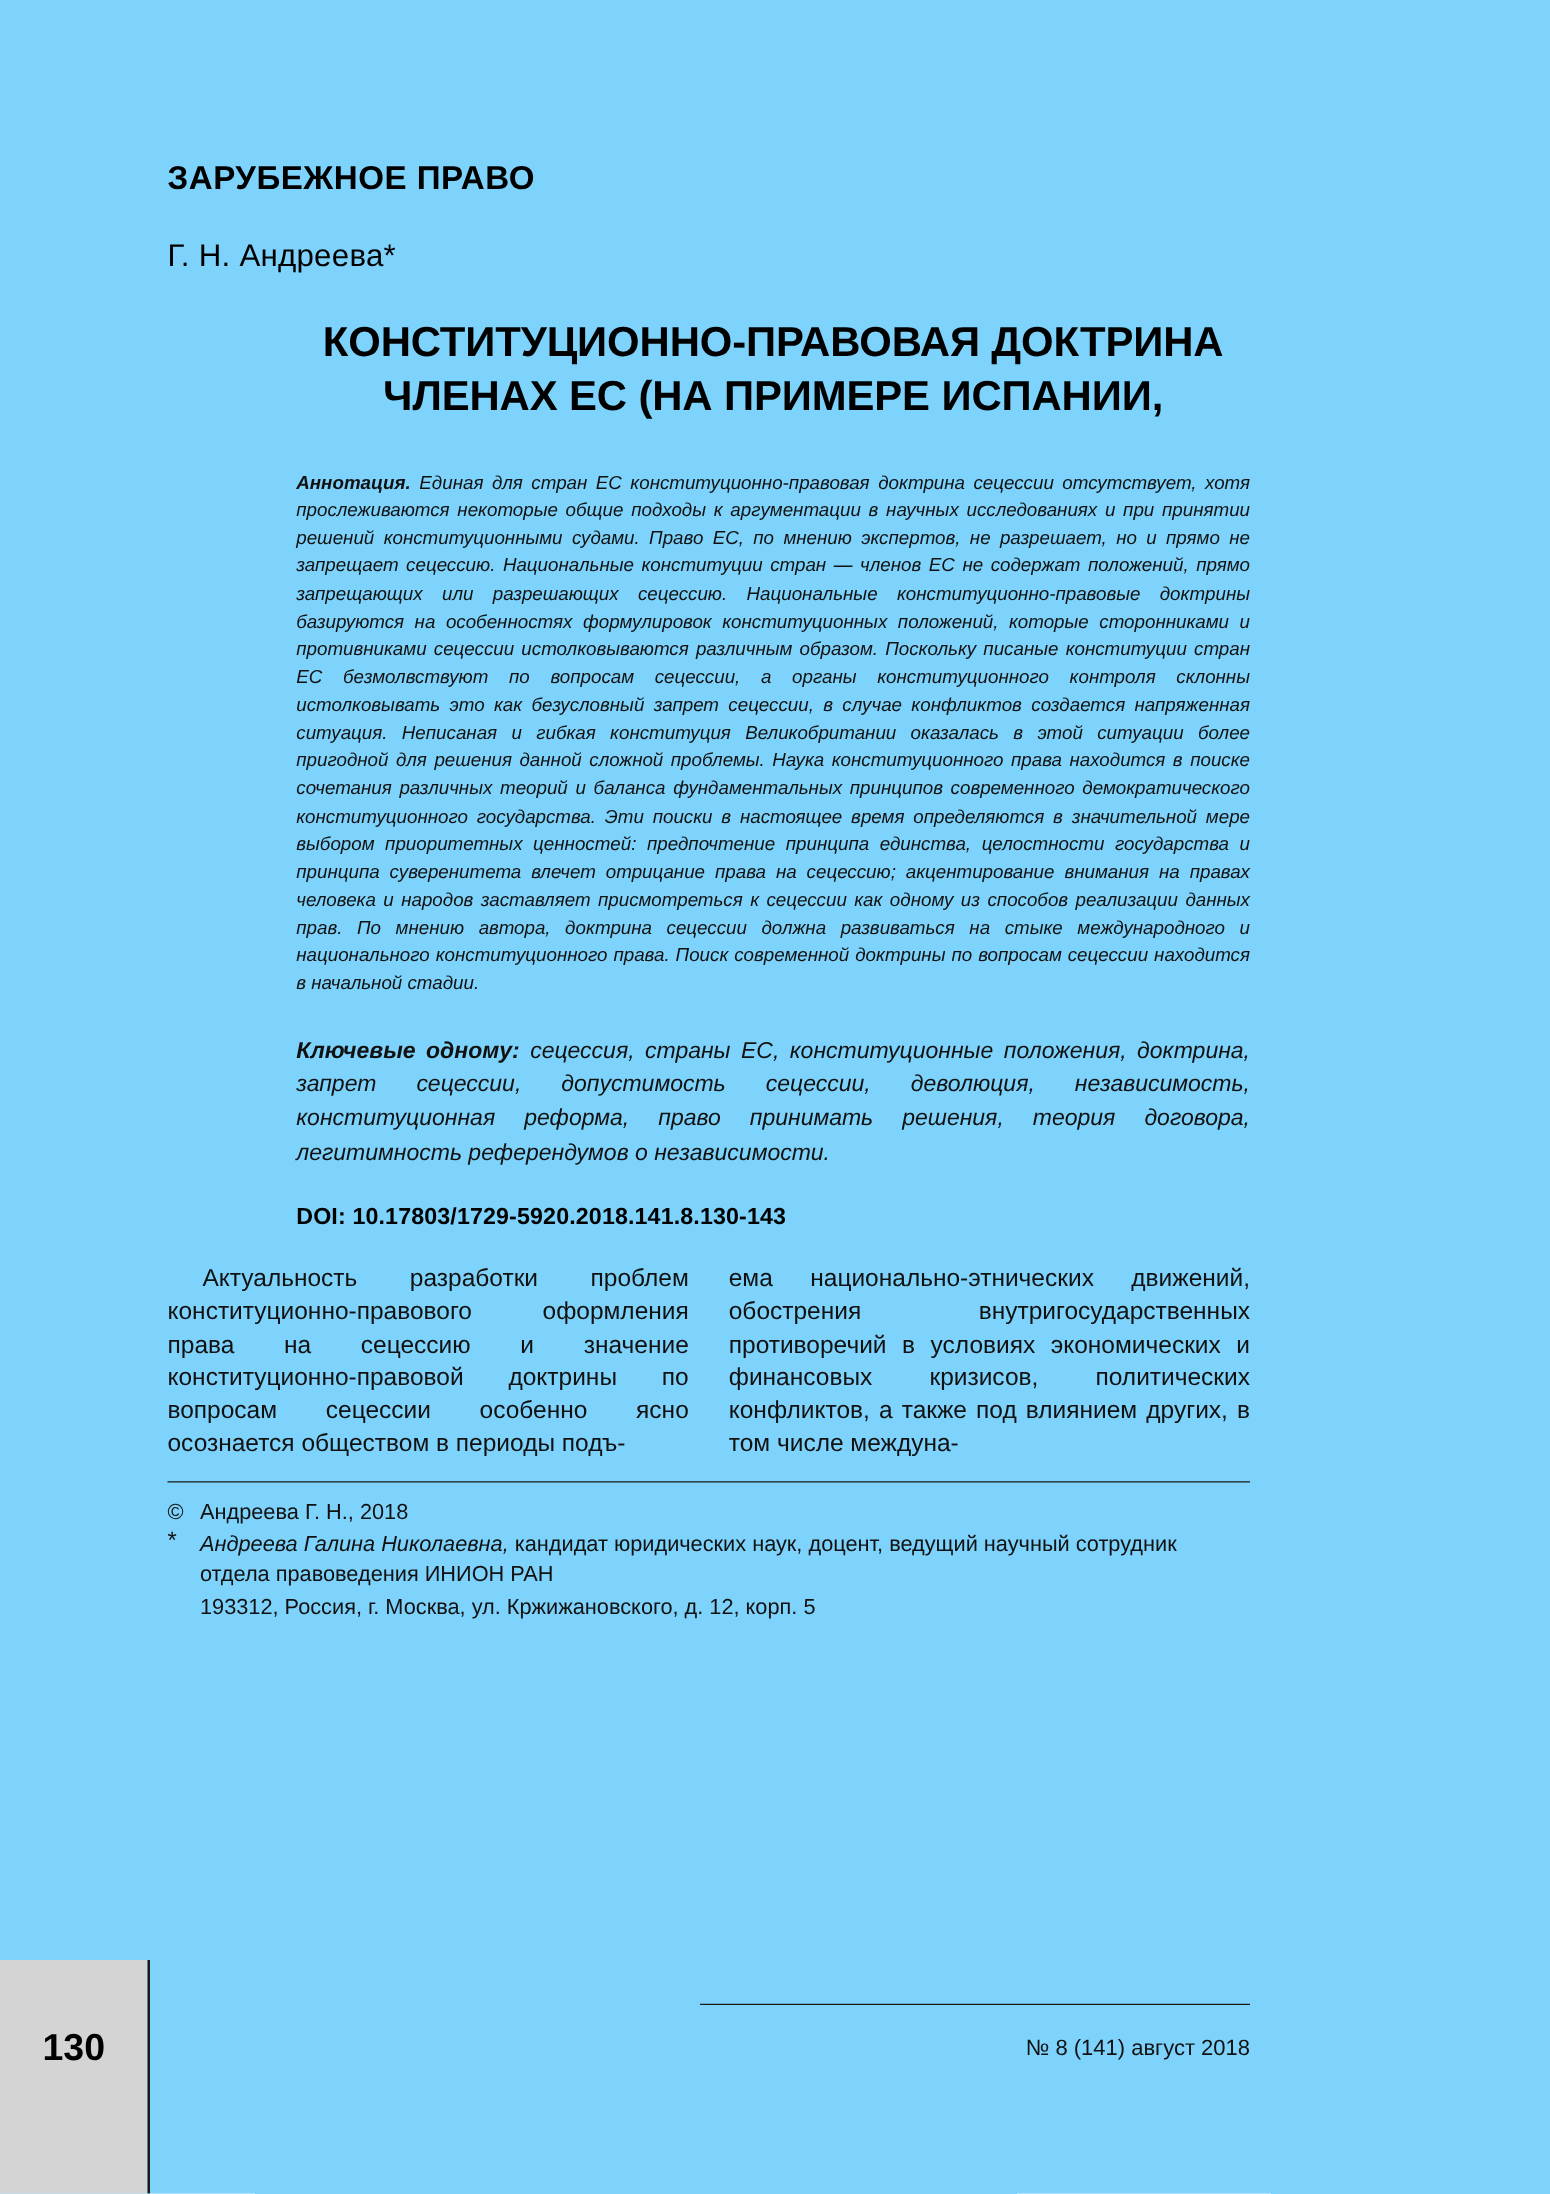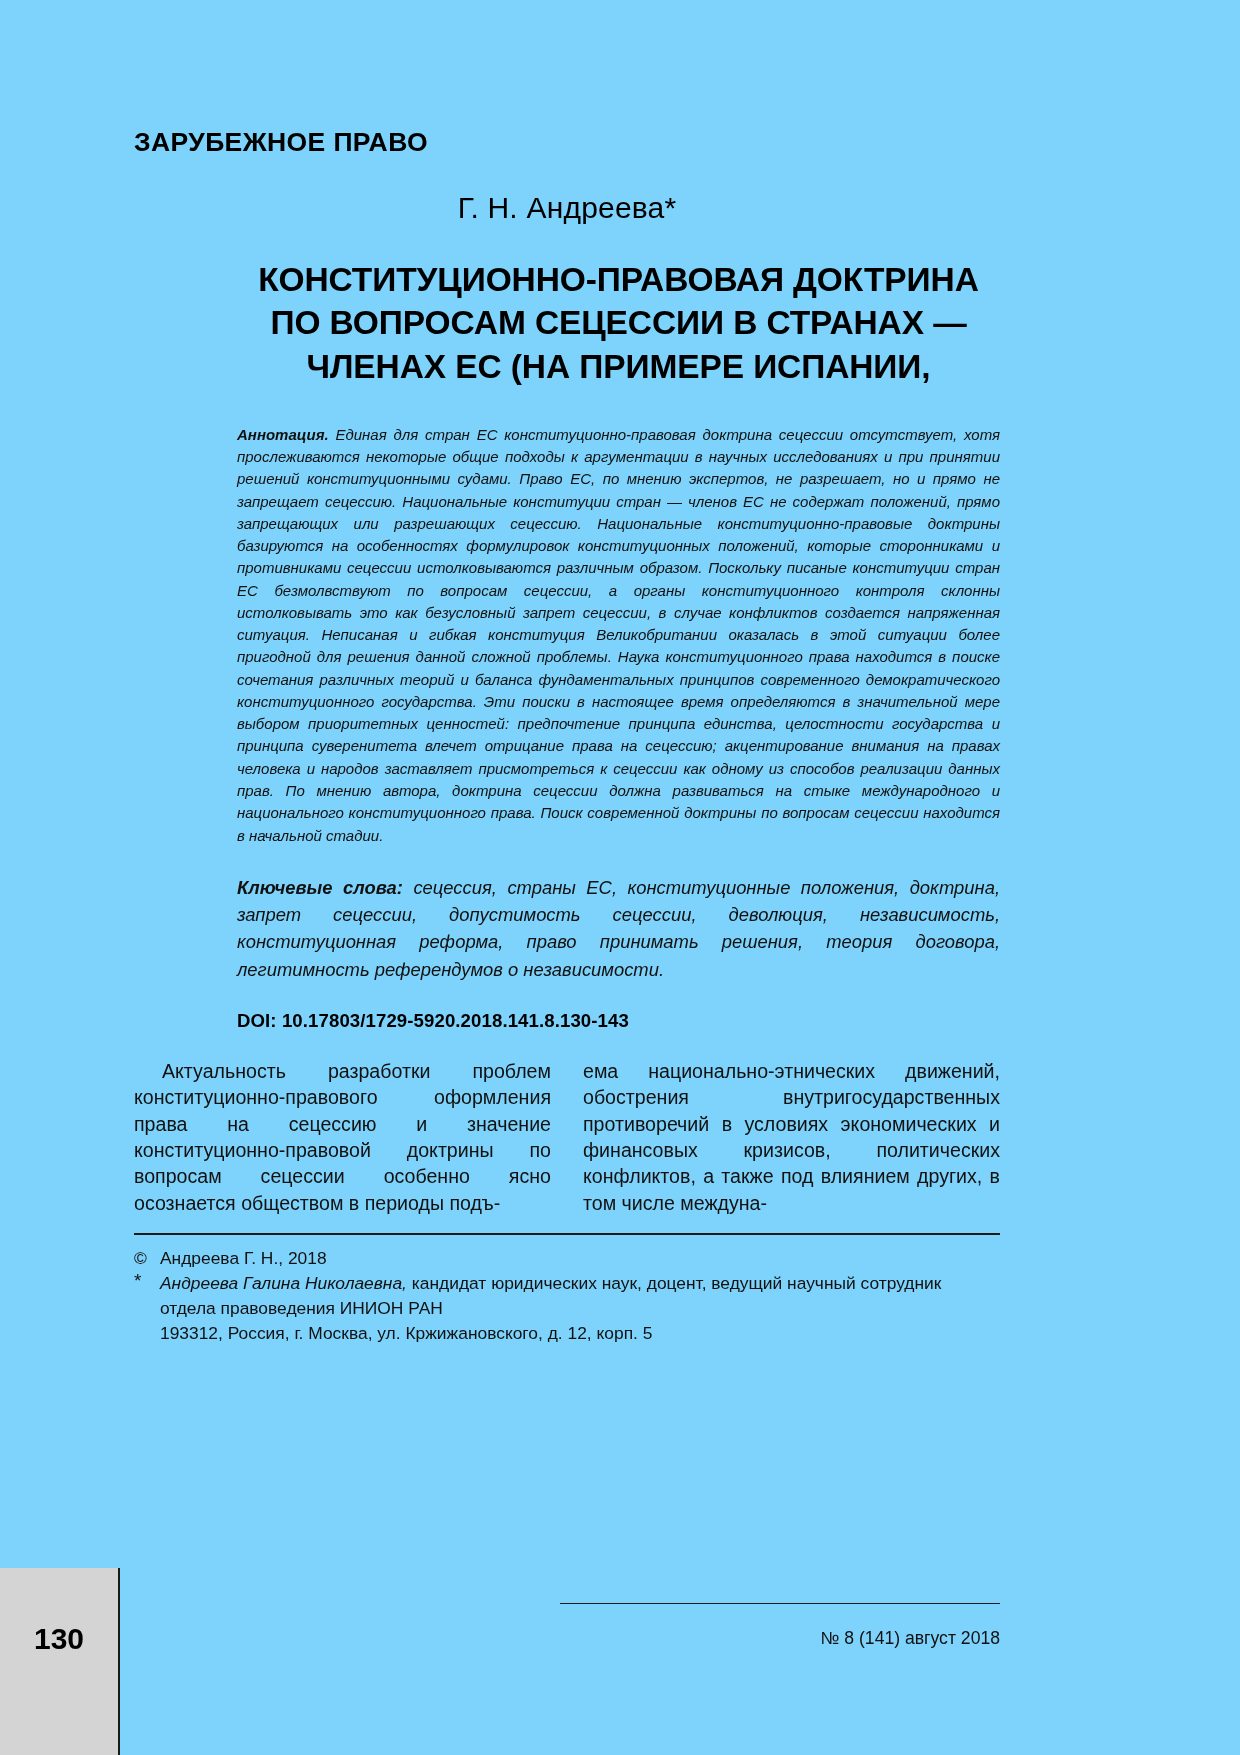--- a/index.html
+++ b/index.html
@@ -51,22 +51,22 @@
   .rubric {
     font-size: 26.5px;
     font-weight: bold;
     letter-spacing: 0.4px;
     color: #000000;
     margin-top: 128px;
     line-height: 1.1;
   }
 
   .author-line {
-    text-align: center;
-    font-size: 30px;
+    text-align: left;
+    font-size: 25px;
     color: #000000;
     margin-top: 34px;
     letter-spacing: 0.2px;
     font-weight: normal;
   }
 
   .title {
     margin-top: 33px;
     font-size: 33.5px;
     font-weight: bold;
@@ -193,29 +193,28 @@
   <div class="side-rule"></div>
 
   <div class="content">
 
     <div class="rubric">ЗАРУБЕЖНОЕ ПРАВО</div>
 
     <div class="author-line">Г. Н. Андреева*</div>
 
     <div class="title">
       <span class="tline">КОНСТИТУЦИОННО-ПРАВОВАЯ ДОКТРИНА</span>
-      <span class="tline">ПО ВОПРОСАМ СЕЦЕССИИ В СТРАНАХ —</span>
       <span class="tline">ЧЛЕНАХ ЕС (НА ПРИМЕРЕ ИСПАНИИ,</span>
     </div>
 
     <div class="abstract-block">
 
       <div class="abstract"><b>Аннотация.</b> <span>Единая для стран ЕС конституционно-правовая доктрина сецессии отсутствует, хотя прослеживаются некоторые общие подходы к аргументации в научных исследованиях и при принятии решений конституционными судами. Право ЕС, по мнению экспертов, не разрешает, но и прямо не запрещает сецессию. Национальные конституции стран — членов ЕС не содержат положений, прямо запрещающих или разрешающих сецессию. Национальные конституционно-правовые доктрины базируются на особенностях формулировок конституционных положений, которые сторонниками и противниками сецессии истолковываются различным образом. Поскольку писаные конституции стран ЕС безмолвствуют по вопросам сецессии, а органы конституционного контроля склонны истолковывать это как безусловный запрет сецессии, в случае конфликтов создается напряженная ситуация. Неписаная и гибкая конституция Великобритании оказалась в этой ситуации более пригодной для решения данной сложной проблемы. Наука конституционного права находится в поиске сочетания различных теорий и баланса фундаментальных принципов современного демократического конституционного государства. Эти поиски в настоящее время определяются в значительной мере выбором приоритетных ценностей: предпочтение принципа единства, целостности государства и принципа суверенитета влечет отрицание права на сецессию; акцентирование внимания на правах человека и народов заставляет присмотреться к сецессии как одному из способов реализации данных прав. По мнению автора, доктрина сецессии должна развиваться на стыке международного и национального конституционного права. Поиск современной доктрины по вопросам сецессии находится в начальной стадии.</span></div>
 
-      <div class="keywords kw"><b>Ключевые слова:</b> <span>сецессия, страны ЕС, конституционные положения, доктрина, запрет сецессии, допустимость сецессии, деволюция, независимость, конституционная реформа, право принимать решения, теория договора, легитимность референдумов о независимости.</span></div>
+      <div class="keywords kw"><b>Ключевые одному:</b> <span>сецессия, страны ЕС, конституционные положения, доктрина, запрет сецессии, допустимость сецессии, деволюция, независимость, конституционная реформа, право принимать решения, теория договора, легитимность референдумов о независимости.</span></div>
 
       <div class="doi">DOI: 10.17803/1729-5920.2018.141.8.130-143</div>
     </div>
 
     <div class="body-cols">
       <div class="col">
         <p class="indent">Актуальность разработки проблем конституционно-правового оформления права на сецессию и значение конституционно-правовой доктрины по вопросам сецессии особенно ясно осознается обществом в периоды подъ-</p>
       </div>
       <div class="col">
         <p>ема национально-этнических движений, обострения внутригосударственных противоречий в условиях экономических и финансовых кризисов, политических конфликтов, а также под влиянием других, в том числе междуна-</p>

